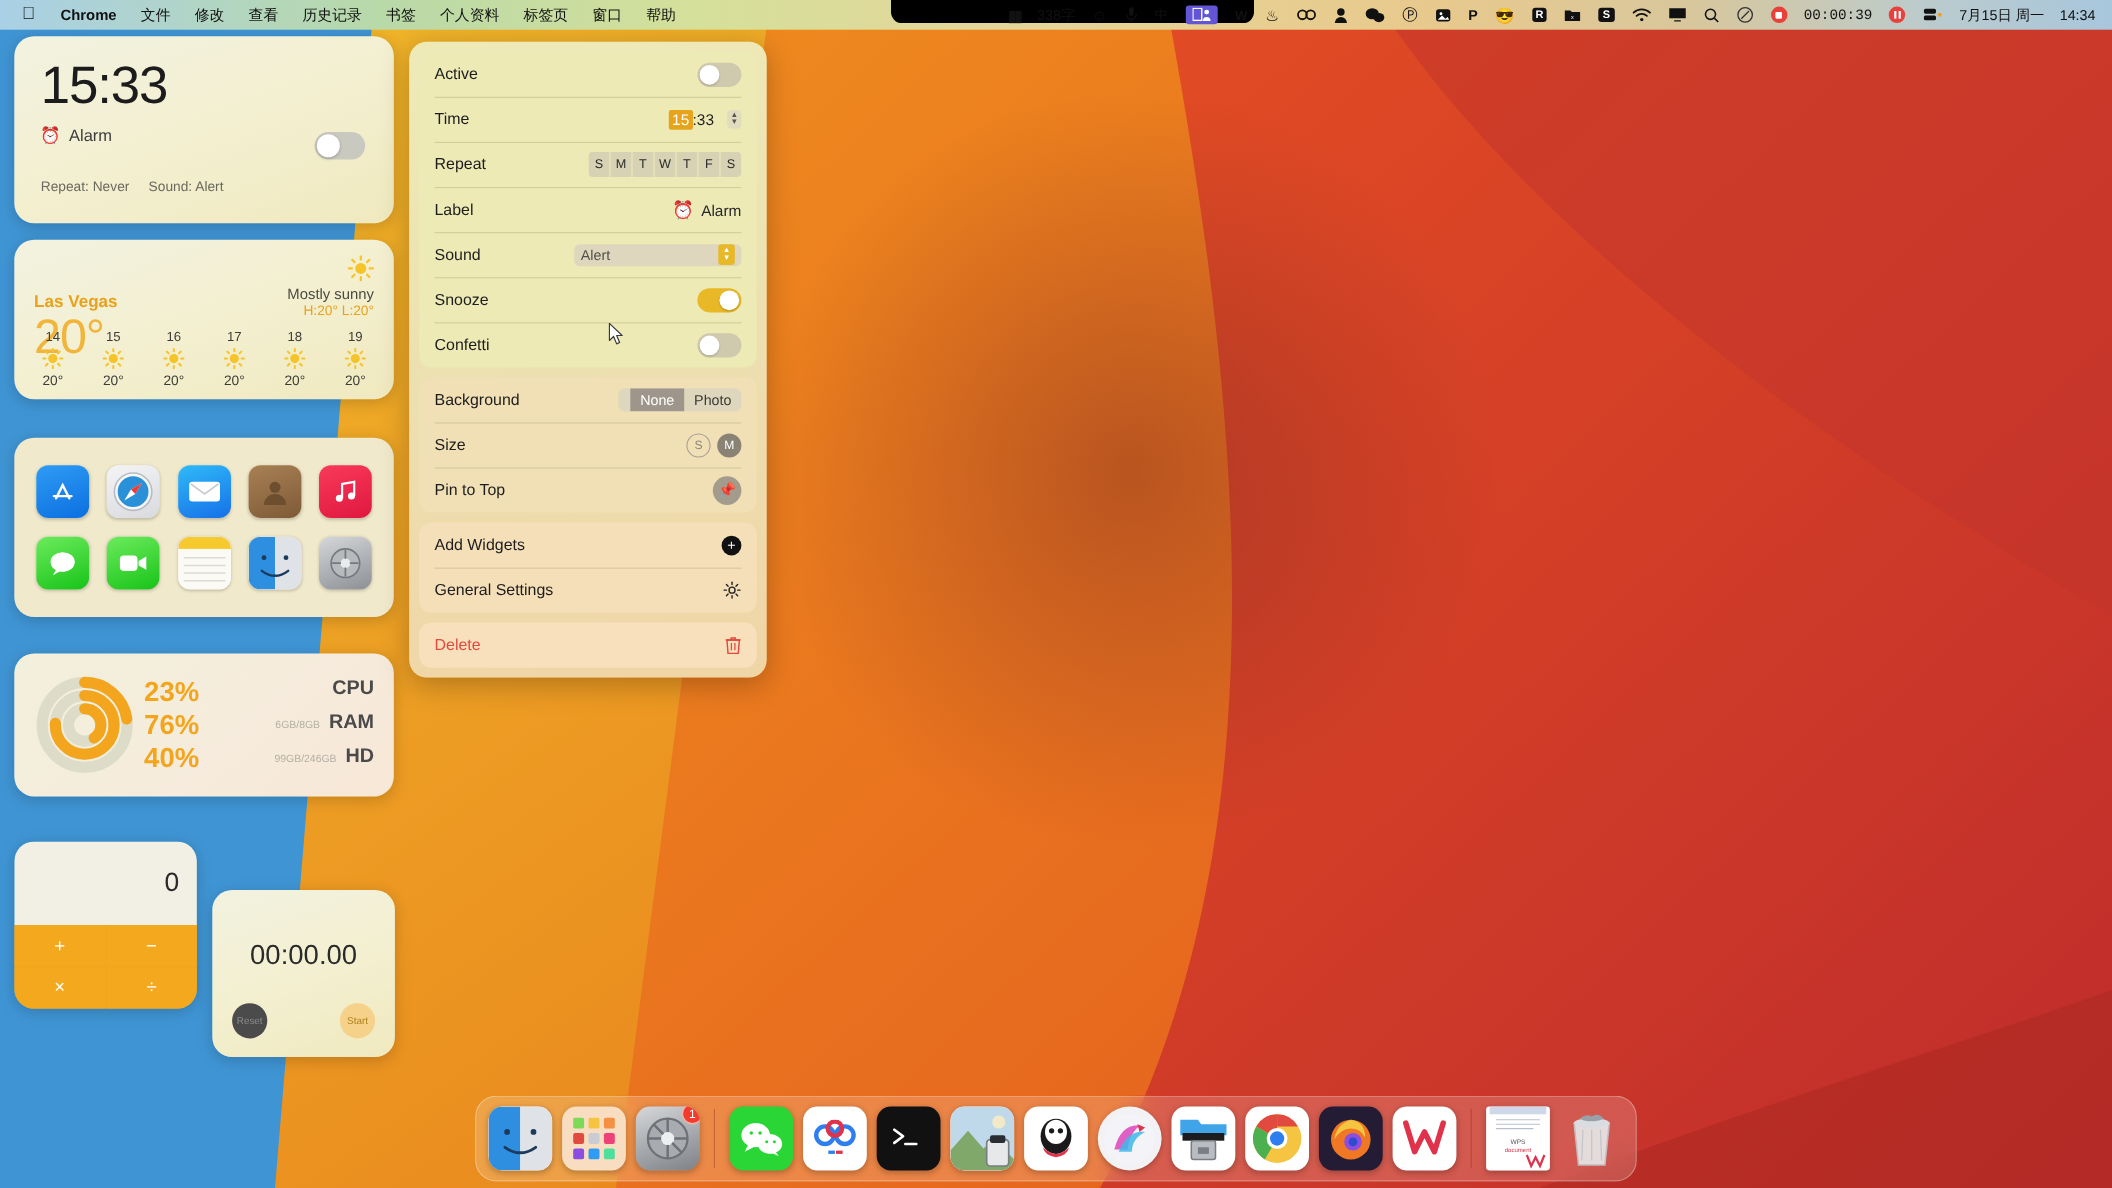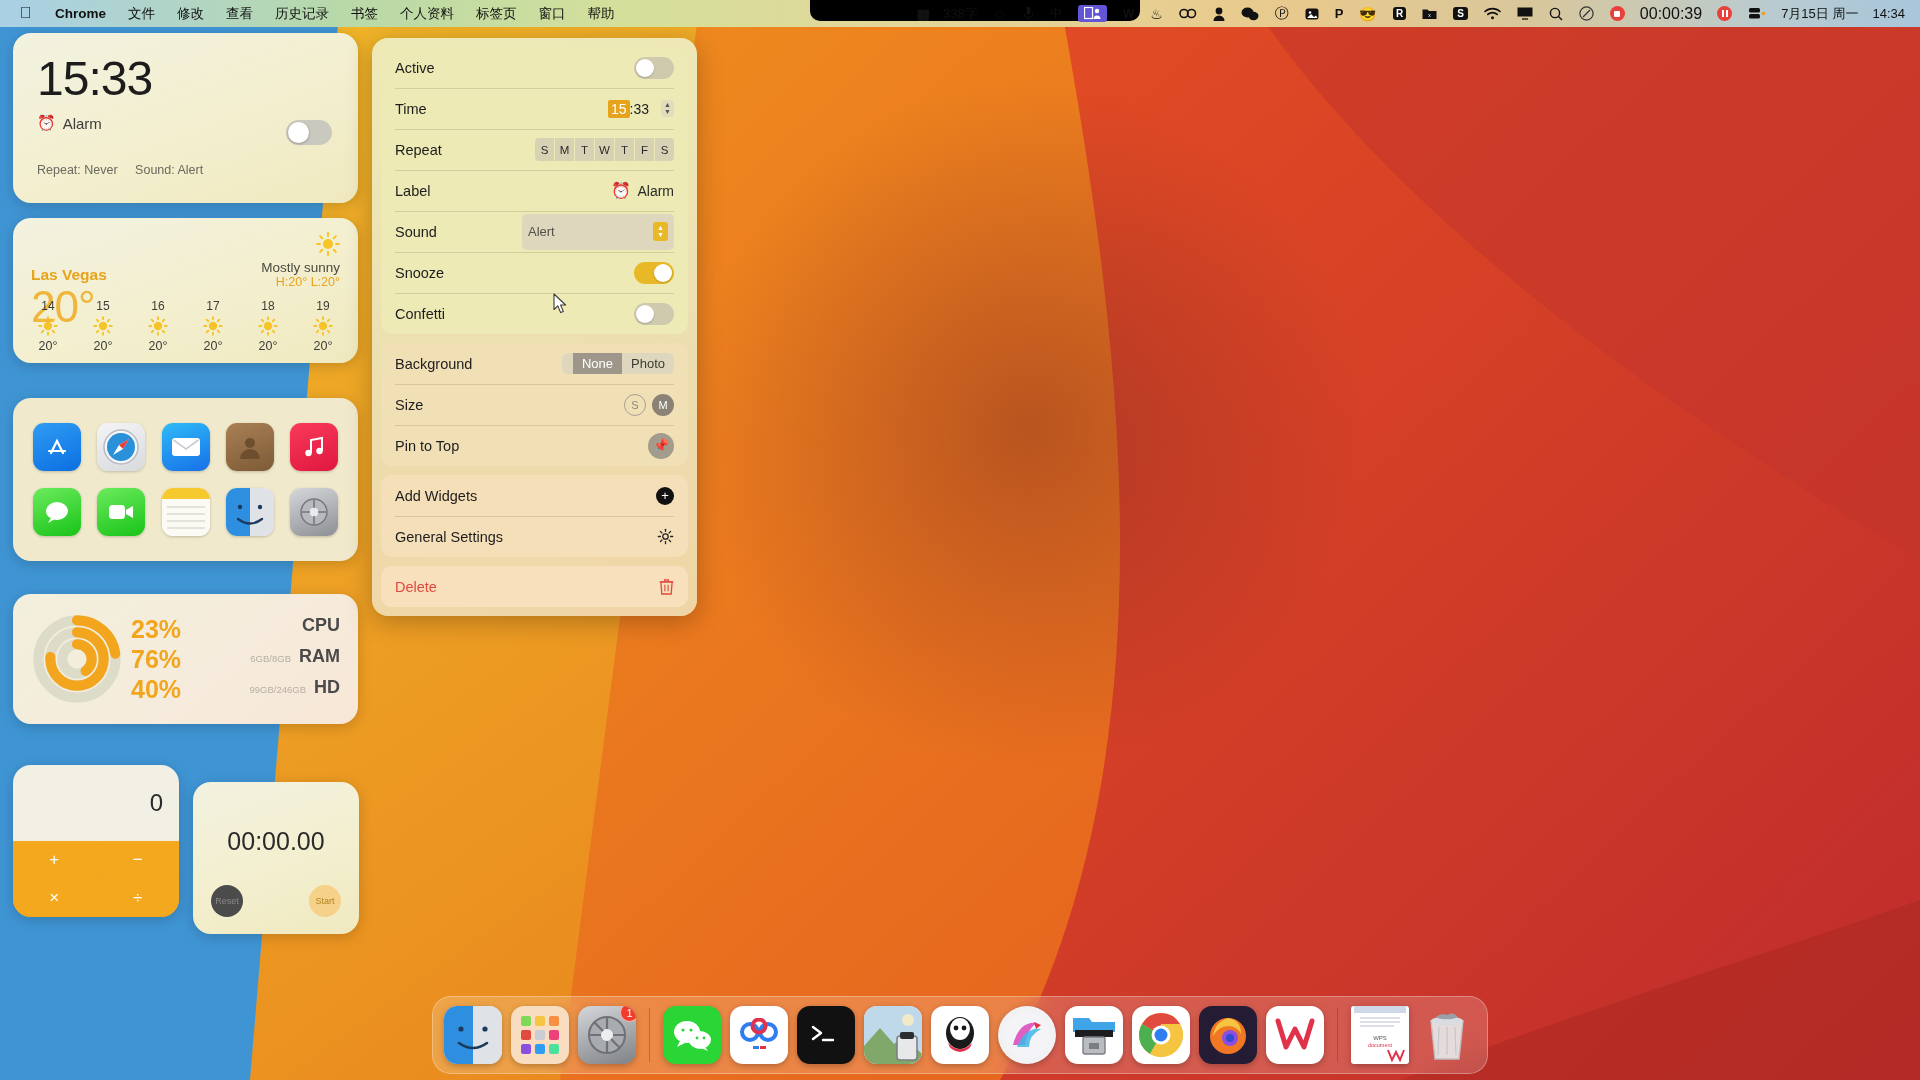--- a/index.html
+++ b/index.html
@@ -93,21 +93,21 @@
   .sys-name { font-size:18px; font-weight:bold; color:#4a4a4a; }
   .sys-sub { font-size:9.5px; color:#b5b0a5; }
 
   
   #w-calc { left:13px; top:765px; width:166px; height:152px; }
   .calc-disp { height:76px; background:#f2f0e4; display:flex;align-items:center;justify-content:flex-end; padding:0 16px; font-size:24px; font-weight:300; color:#2a2a2a;}
   .calc-grid { display:grid; grid-template-columns:1fr 1fr; grid-template-rows:1fr 1fr; height:76px; background:#f2a51d; gap:1px; }
   .calc-btn { background:#f3a81e; display:flex;align-items:center;justify-content:center; color:#fff; font-size:17px; }
 
   
-  #w-stop { left:193px; top:782px; width:166px; height:152px; }
+  #w-stop { left:193px; top:809px; width:166px; height:152px; }
   #w-stop .inner { height:100%; position:relative; }
   .sw-time { position:absolute; top:45px; left:0; right:0; text-align:center; font-size:25px; font-weight:300; color:#2a2a2a; }
   .sw-reset { position:absolute; left:18px; bottom:17px; width:32px;height:32px;border-radius:50%; background:#4b4b4b; color:#8a8a8a; font-size:9px; display:flex;align-items:center;justify-content:center;}
   .sw-start { position:absolute; right:18px; bottom:17px; width:32px;height:32px;border-radius:50%; background:#f5d18a; color:#b08420; font-size:9px; display:flex;align-items:center;justify-content:center;}
 
   
   #panel {
     position:absolute; left:372px; top:38px; width:325px; z-index:40;
     border-radius:16px; padding:9px;
     background:linear-gradient(170deg,#eeeab8 0%,#ecdfb0 52%,#f0d5a6 100%);
@@ -129,21 +129,21 @@
   .tgl .k { position:absolute; top:2px; width:18px;height:18px;border-radius:50%;background:#fff;box-shadow:0 1px 2px rgba(0,0,0,.2);}
   .tgl.off .k { left:2px; } .tgl.on .k { right:2px; }
   .time-field { display:flex;align-items:center; font-size:14px; color:#1d1d1d; background:transparent;}
   .time-hh { background:#e6a41c; color:#fff; padding:1px 3px; border-radius:2px; }
   .stepper { display:flex;flex-direction:column; margin-left:6px; background:#e2dcbe; border-radius:4px; padding:2px 3px; gap:1px; }
   .stepper span { font-size:7px; line-height:6px; color:#555; }
   .day { width:19px;height:23px; background:#d8d2b4; color:#2a2a2a; font-size:11.5px;
          display:flex;align-items:center;justify-content:center; }
   .days { display:flex; gap:1px; border-radius:4px; overflow:hidden; }
   .sel-box { background:#ded7bd; border-radius:5px; display:flex; align-items:center;
-             width:152px; height:36px; padding:0 6px; font-size:13px; color:#54504a; }
+             width:152px; height:20px; padding:0 6px; font-size:13px; color:#54504a; }
   .sel-arrows { margin-left:auto; background:#e8b827; border-radius:3px; width:15px;height:19px; display:flex;flex-direction:column;align-items:center;justify-content:center; gap:1px; }
   .sel-arrows span { font-size:7px; line-height:6px; color:#fff; }
   .swatches { display:flex; align-items:center; gap:7px; padding:0 14px; height:41px; }
   .sw { width:18px;height:18px;border-radius:50%; box-shadow:0 0 0 .5px rgba(0,0,0,.12) inset; }
   .sw.selected { border-radius:5px; width:20px;height:20px; display:flex;align-items:center;justify-content:center; }
   .sw.selected::after { content:""; width:6px;height:6px;background:#fff;border-radius:50%; }
   .segbtn { display:flex; background:#ded7bd; border-radius:6px; overflow:hidden; }
   .segbtn div { font-size:13px; padding:3px 9px; color:#3b3b36; }
   .segbtn div.active { background:#9e968a; color:#fff;margin-left:11px; }
   .circ { width:22px;height:22px;border-radius:50%; display:flex;align-items:center;justify-content:center; font-size:11px; }
@@ -307,21 +307,21 @@
       <svg width="15" height="15" viewBox="0 0 15 15">
         <circle cx="7.5" cy="7.5" r="6.6" fill="none" stroke="#333" stroke-width="1.2"></circle>
         <line x1="4" y1="11" x2="11" y2="4" stroke="#333" stroke-width="1.2"></line>
       </svg>
     </div>
     <div class="mb-ico">
       <span class="rec-dot">
           <i></i>
         </span>
     </div>
-    <div class="mb-txt" style="font-size:16px;">00:00:39</div>
+    <div class="mb-txt" style="font-size:13px;font-family:Liberation Mono, monospace;">00:00:39</div>
     <div class="mb-ico">
       <span class="pause-dot">
           <i></i>
           <i></i>
         </span>
     </div>
     <div class="mb-ico">
       <svg width="18" height="13" viewBox="0 0 18 13">
         <rect x="1" y="1" width="11" height="4.5" rx="1.5" fill="#111"></rect>
         <rect x="1" y="7" width="11" height="4.5" rx="1.5" fill="#111"></rect>

